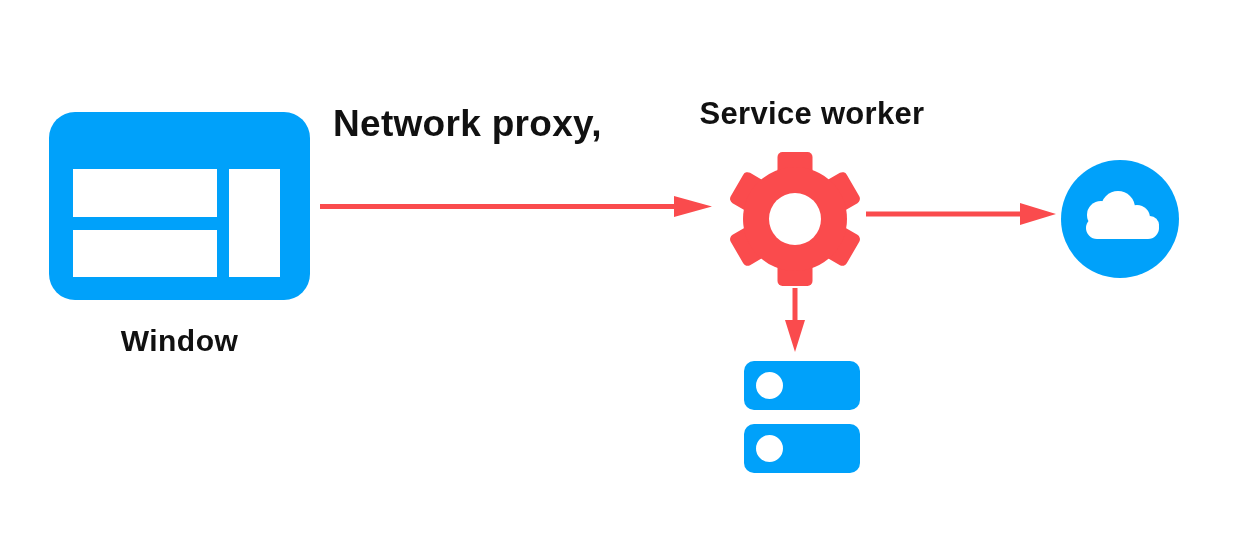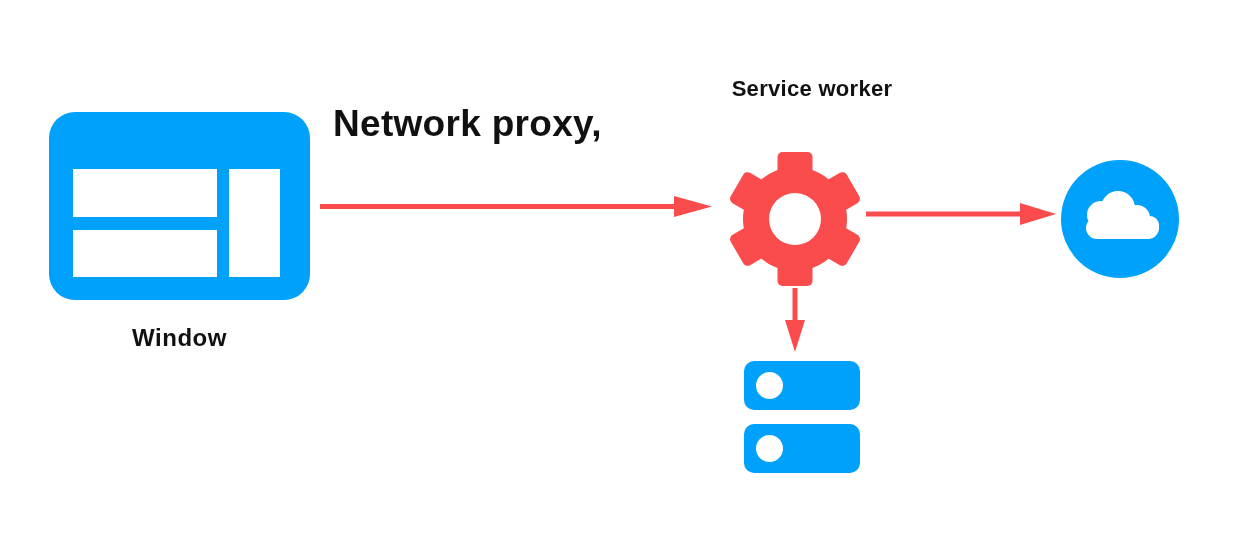--- a/index.html
+++ b/index.html
@@ -29,39 +29,39 @@
     border-radius: 26px;
   }
   .window-pane { position: absolute; background: #fff; }
   .pane-top    { left: 24px;  top: 57px;  width: 144px; height: 48px; }
   .pane-bottom { left: 24px;  top: 118px; width: 144px; height: 47px; }
   .pane-right  { left: 180px; top: 57px;  width: 51px;  height: 108px; }
 
   .window-label {
     left: 49px; top: 324px; width: 261px;
     text-align: center;
-    font-size: 24px; font-weight: 700;
+    font-size: 30px; font-weight: 700;
     letter-spacing: 0.5px;
   }
 
   
   .arrow-label {
     left: 333px; top: 106px; width: 360px;
     text-align: left;
     font-size: 37px; font-weight: 700;
     line-height: 35px;
     letter-spacing: 0.3px;
   }
   .arrow-label span { display: block; }
 
   
   .sw-title {
-    left: 672px; top: 76px; width: 280px;
+    left: 672px; top: 96px; width: 280px;
     text-align: center;
-    font-size: 22px; font-weight: 700;
+    font-size: 31px; font-weight: 700;
     letter-spacing: 0.3px;
   }
 
   
   .stroke-red { stroke: var(--red); stroke-width: 5; fill: none; }
   .fill-red   { fill: var(--red); }
   .fill-white { fill: #ffffff; }
 
   
   .cloud-circle {

